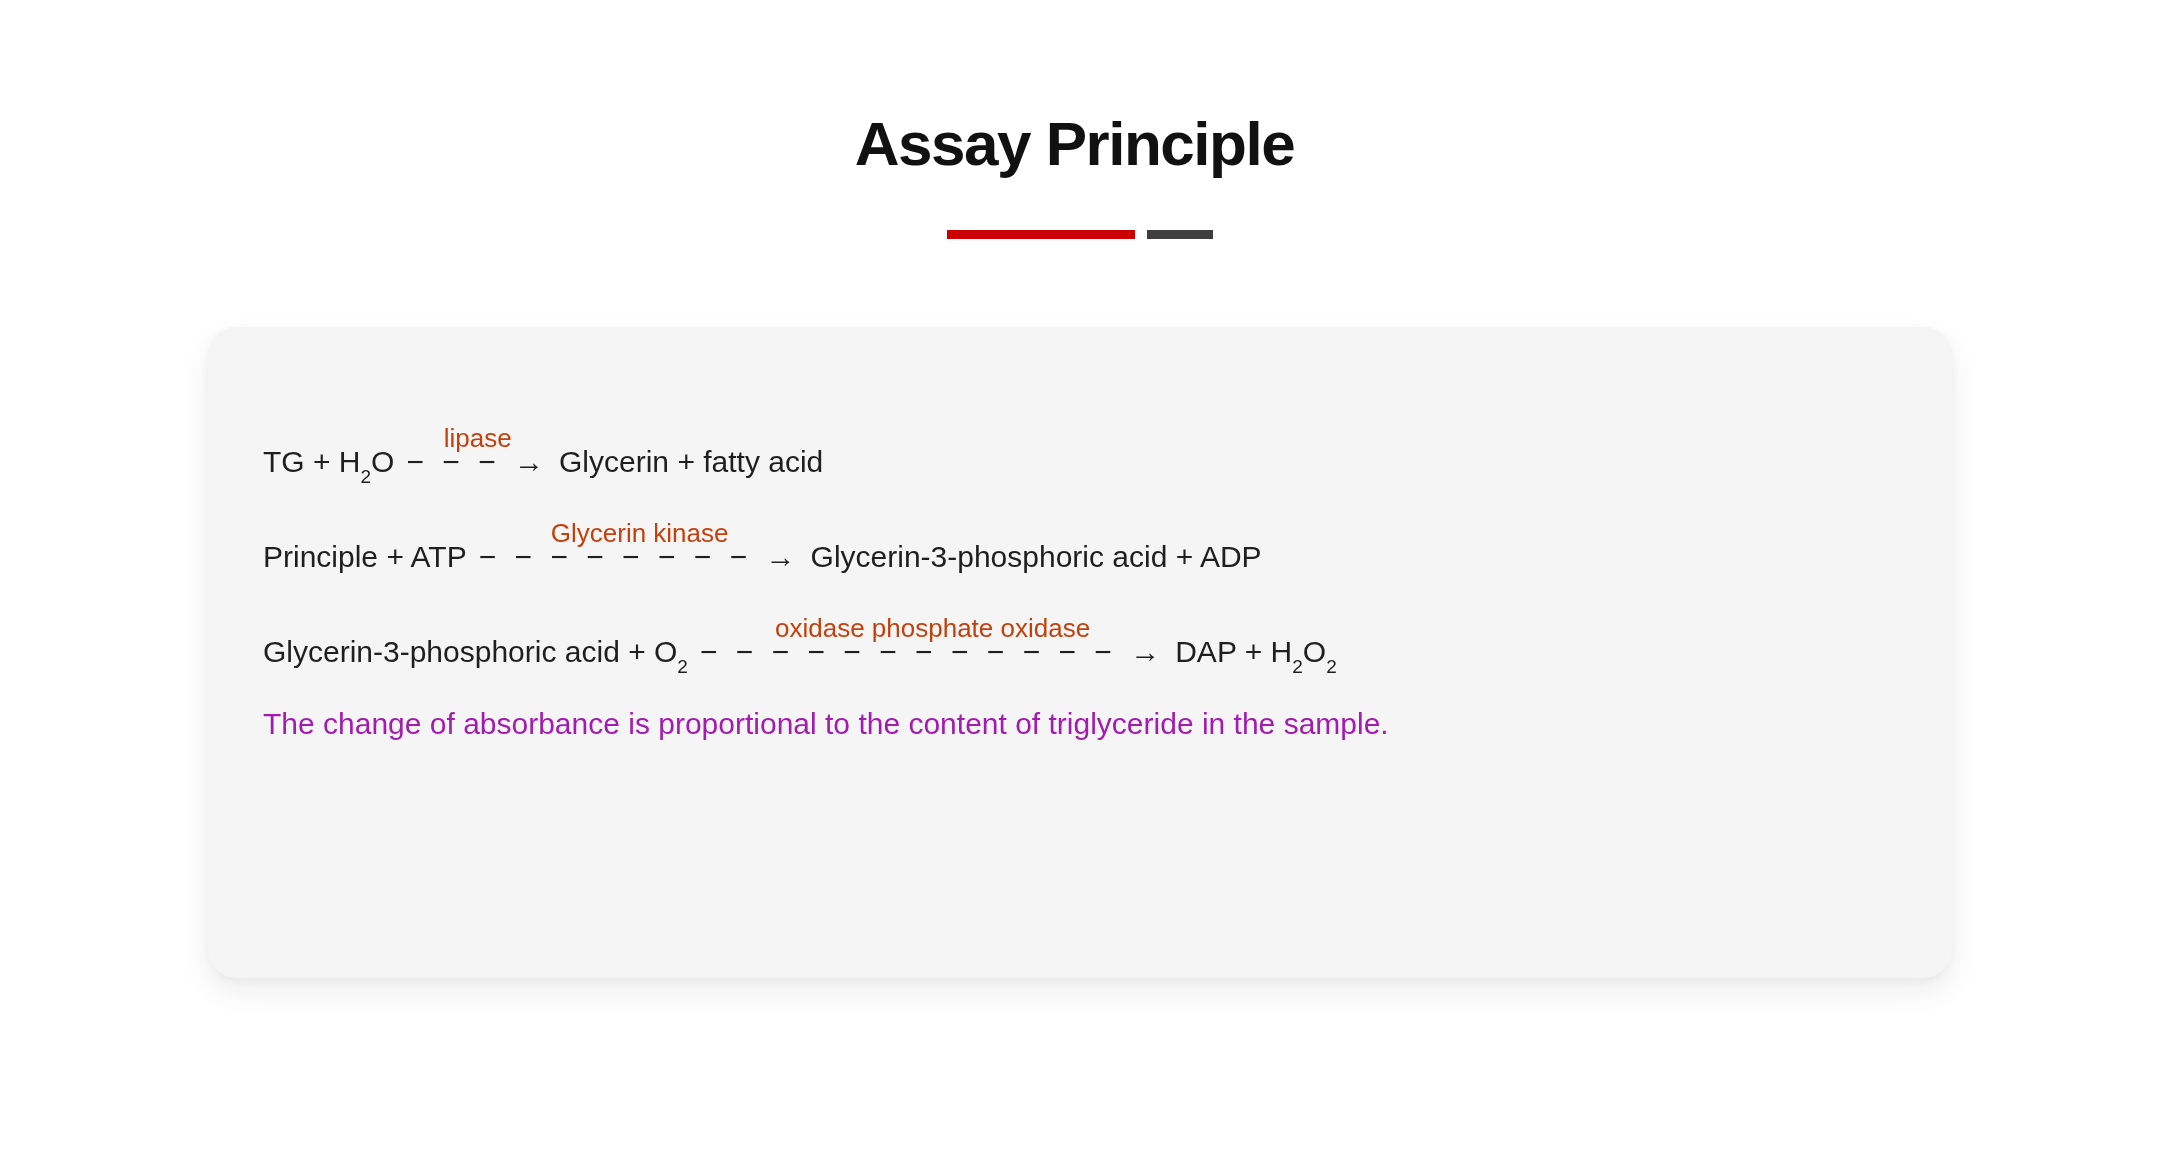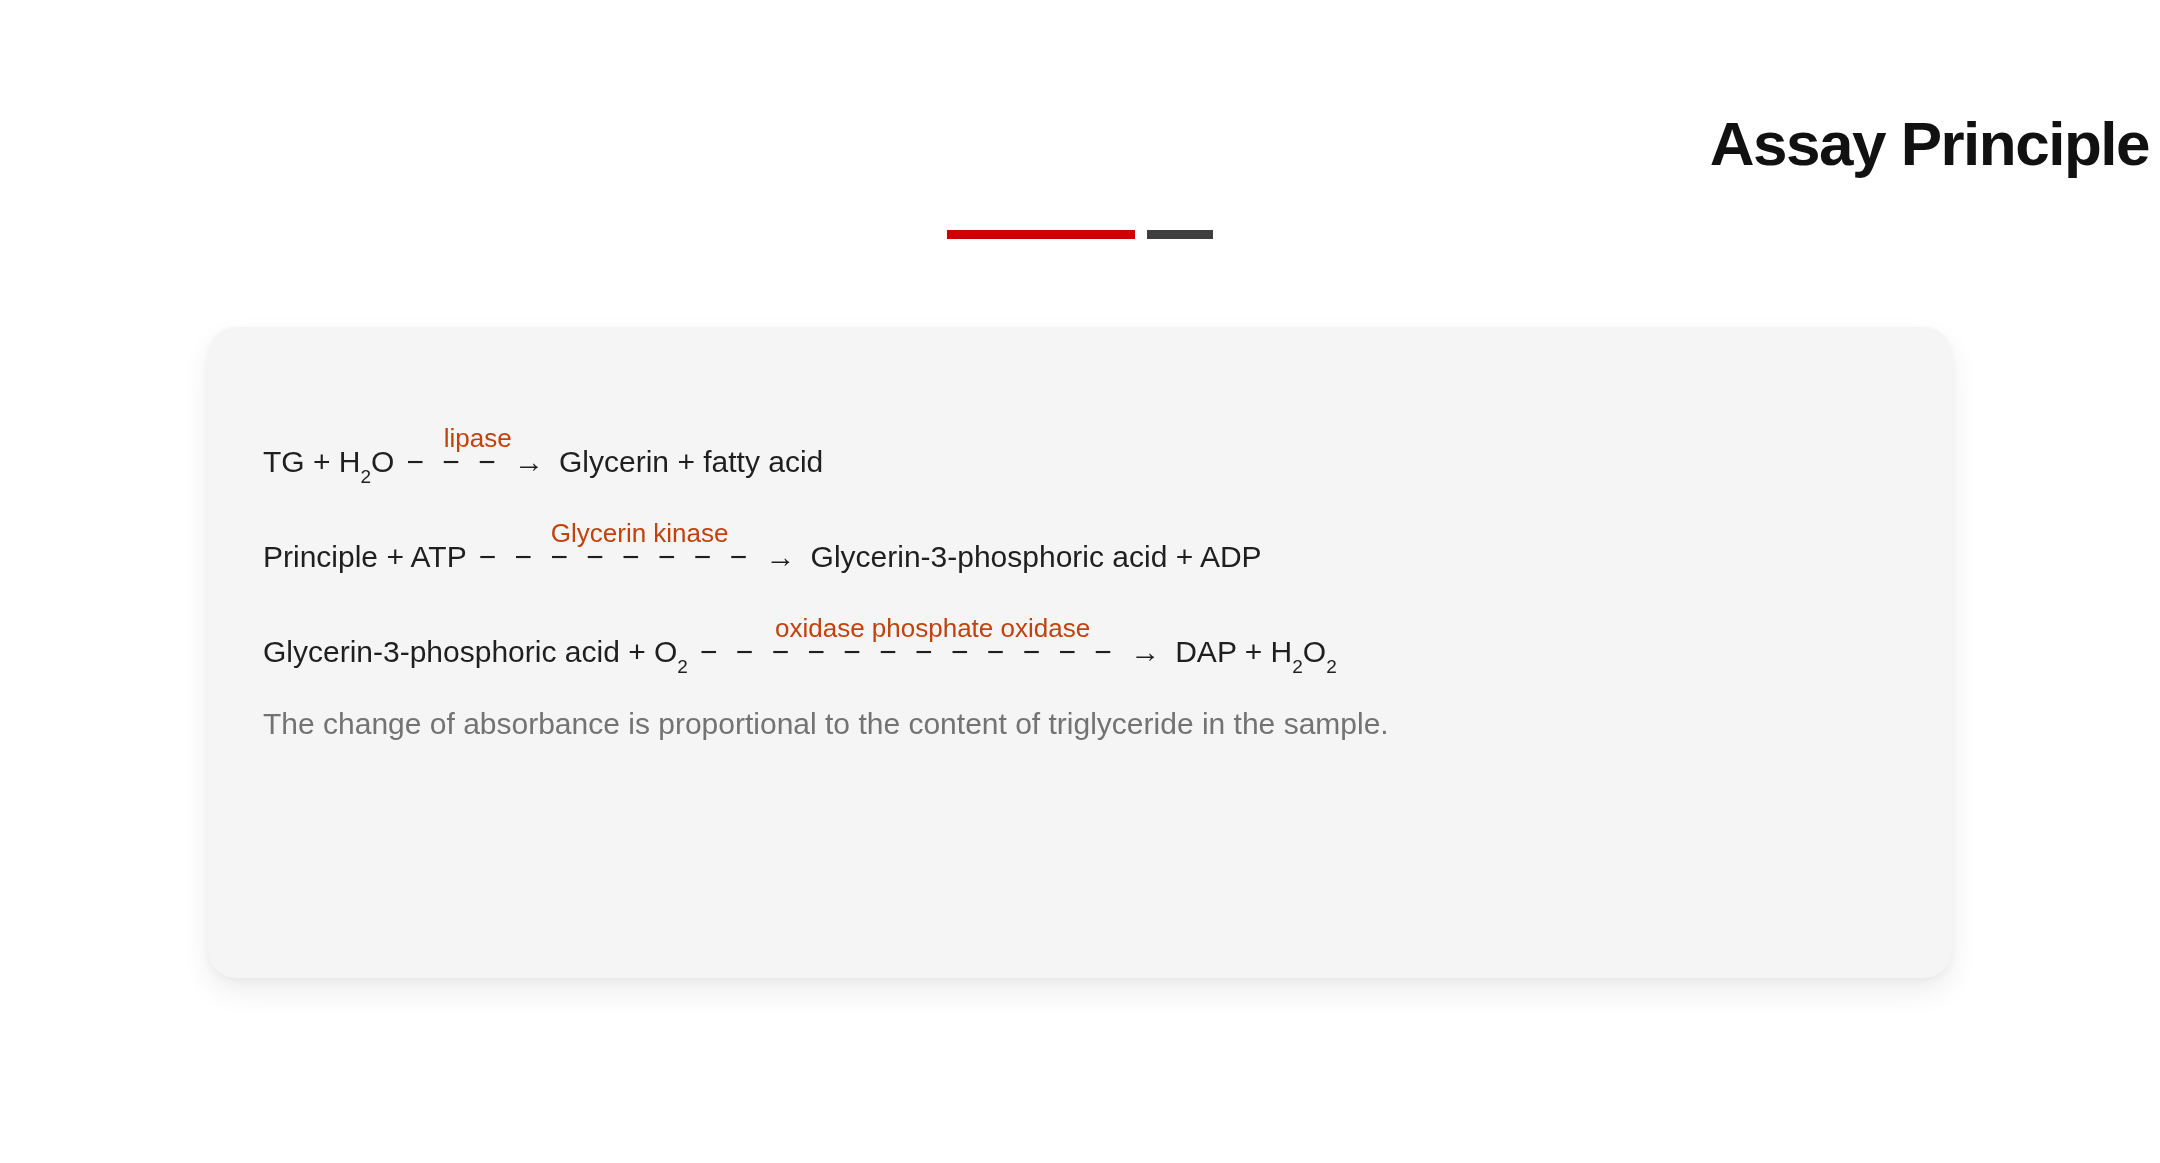--- a/index.html
+++ b/index.html
@@ -5,21 +5,21 @@
   html, body { margin: 0; padding: 0; }
   body {
     width: 2160px; height: 1163px;
     background: #ffffff;
     font-family: "Liberation Sans", sans-serif;
     color: #1f1f1f;
     overflow: hidden;
   }
   .page-title {
     margin: 106px 11px 0 0;
-    text-align: right;
+    text-align: center;
     font-size: 62px;
     line-height: 76px;
     font-weight: 700;
     letter-spacing: -1.5px;
     color: #111111;
   }
   .divider {
     margin: 48px auto 0 auto;
     width: 266px;
     height: 9px;
@@ -71,21 +71,21 @@
     font-size: 26px;
     line-height: 30px;
     letter-spacing: 0;
     white-space: nowrap;
     color: #c2410c;
   }
   .note {
     margin-top: 30px;
     font-size: 30px;
     line-height: 42px;
-    color: #737373;
+    color: #a21caf;
     white-space: nowrap;
   }
 </style>
 </head>
 <body>
 
 <h1 class="page-title">Assay Principle</h1>
 
 <div class="divider">
   <div class="bar-accent" style="background: rgb(204, 0, 0);"></div>

